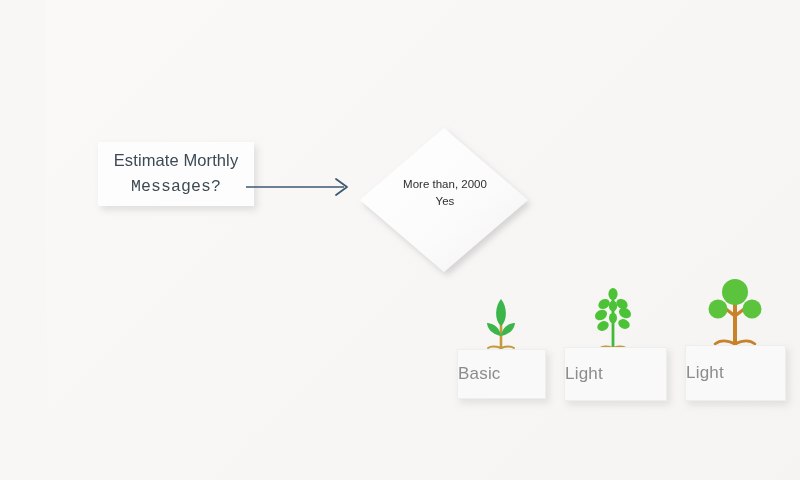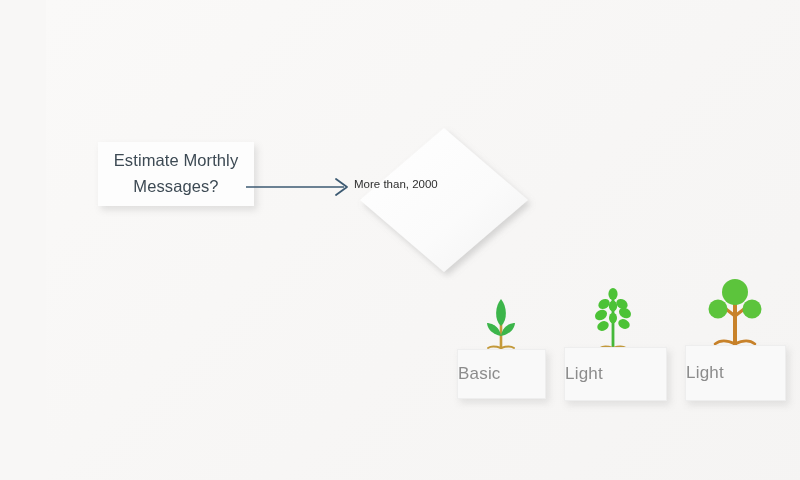--- a/index.html
+++ b/index.html
@@ -39,21 +39,21 @@
     padding: 0 4px;
   }
   .qbox-text {
     color: #3d4a54;
     font-size: 16.5px;
     line-height: 1.55;
     text-align: center;
     letter-spacing: 0.1px;
     white-space: nowrap;
   }
-  .qbox-line2 { text-align: center; }
+  .qbox-line2 { text-align: center; font-family: Liberation Mono, monospace; }
 
   
   .connector {
     position: absolute;
     left: 200px;
     top: 170px;
     width: 115px;
     height: 34px;
   }
 
@@ -63,21 +63,21 @@
     left: 308px;
     top: 122px;
     width: 182px;
     height: 158px;
   }
   .diamond-text {
     position: absolute;
     left: 0;
     top: 54px;
     width: 182px;
-    text-align: left;
+    text-align: center;
     color: #2f2f2f;
     font-size: 11.5px;
     line-height: 1.45;
     pointer-events: none;
   }
 
   
   .plant {
     position: absolute;
   }
@@ -135,20 +135,21 @@
         <linearGradient id="dfill" x1="0" y1="0" x2="1" y2="1">
           <stop offset="0%" stop-color="#ffffff"></stop>
           <stop offset="60%" stop-color="#fbfbfb"></stop>
           <stop offset="100%" stop-color="#f2f2f2"></stop>
         </linearGradient>
       </defs>
       <polygon points="90,6 174,78 90,150 6,78" fill="url(#dfill)" filter="url(#dshadow)"></polygon>
     </svg>
     <div class="diamond-text">
       <div>More than, 2000</div>
+      <div>Yes</div>
     </div>
   </div>
 
   <div class="plant" id="plant0">
     <svg width="46" height="56" viewBox="0 0 46 56">
       <path d="M23 54 C23 44 23 34 23 24" stroke="#c49a3a" stroke-width="2.6" fill="none" stroke-linecap="round"></path>
       <path d="M23 52 C17 50 13 50 10 52" stroke="#c49a3a" stroke-width="2" fill="none" stroke-linecap="round"></path>
       <path d="M23 52 C29 50 33 50 36 52" stroke="#c49a3a" stroke-width="2" fill="none" stroke-linecap="round"></path>
       <path d="M23 40 C23 40 10 38 9 27 C9 27 21 27 23 40 Z" fill="#3cb54a"></path>
       <path d="M23 40 C23 40 36 38 37 27 C37 27 25 27 23 40 Z" fill="#3cb54a"></path>

